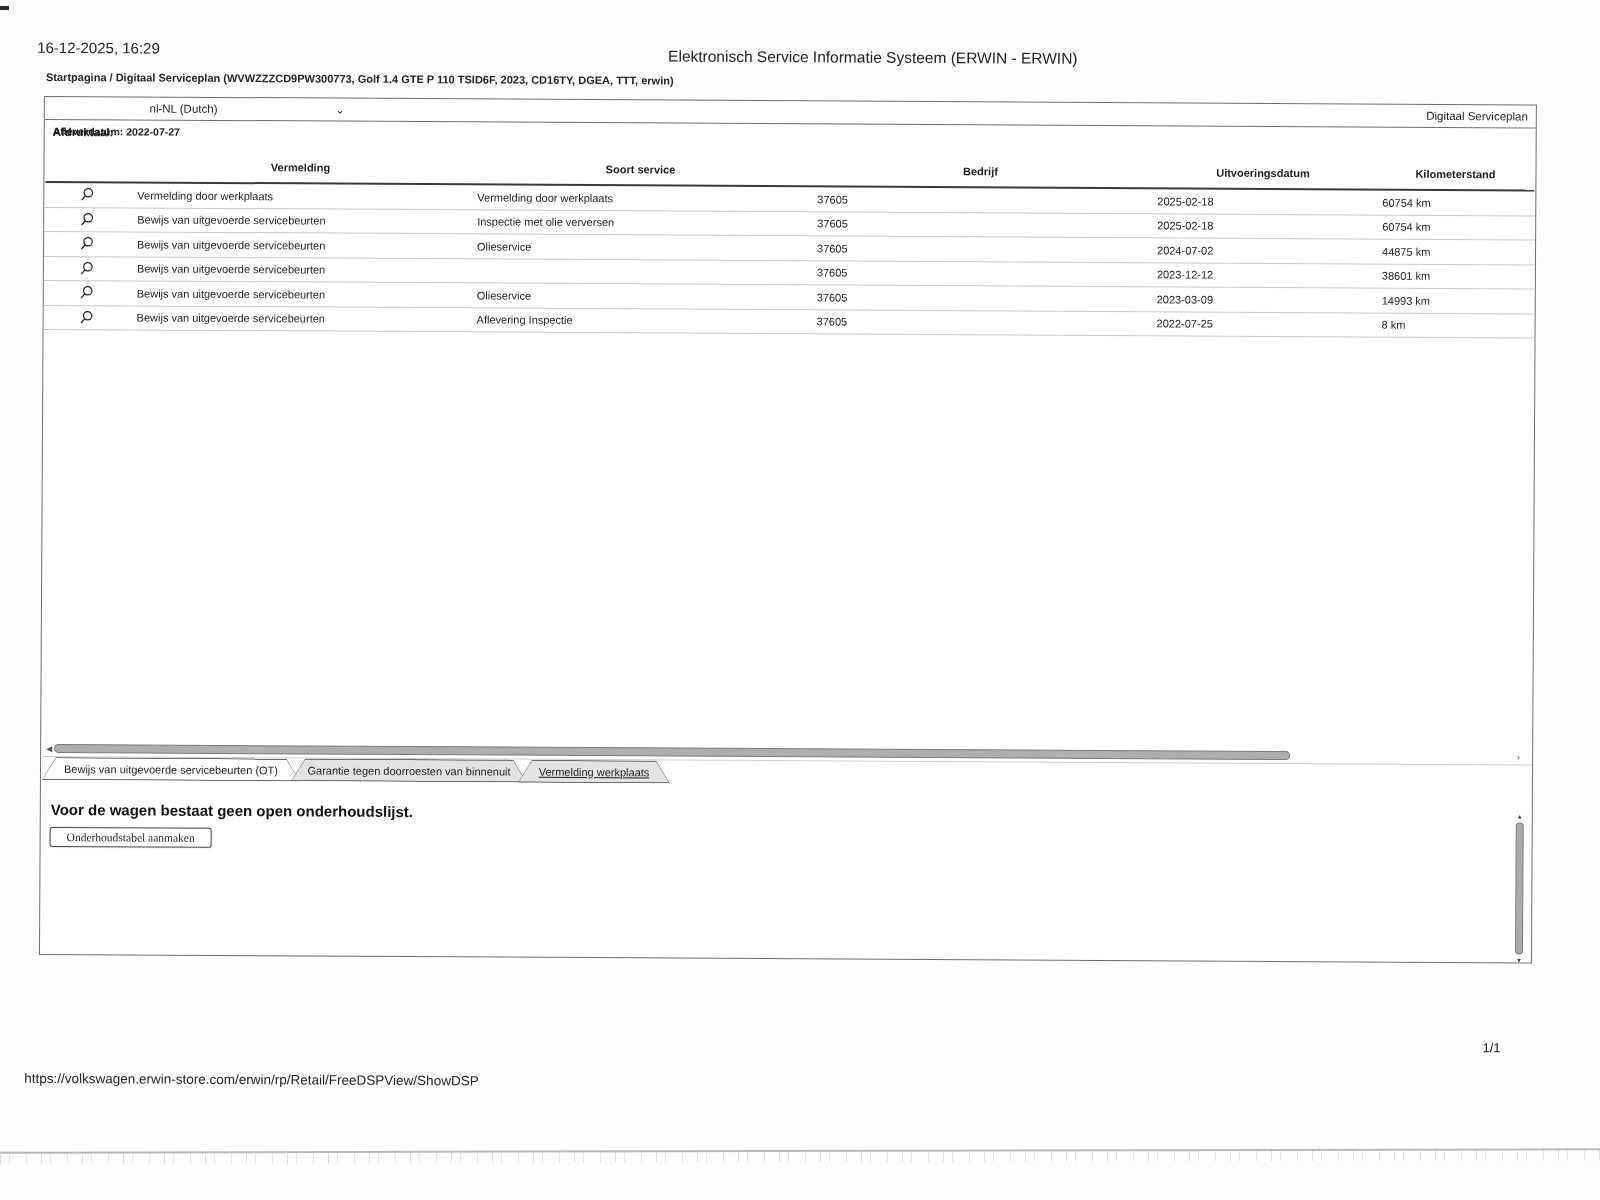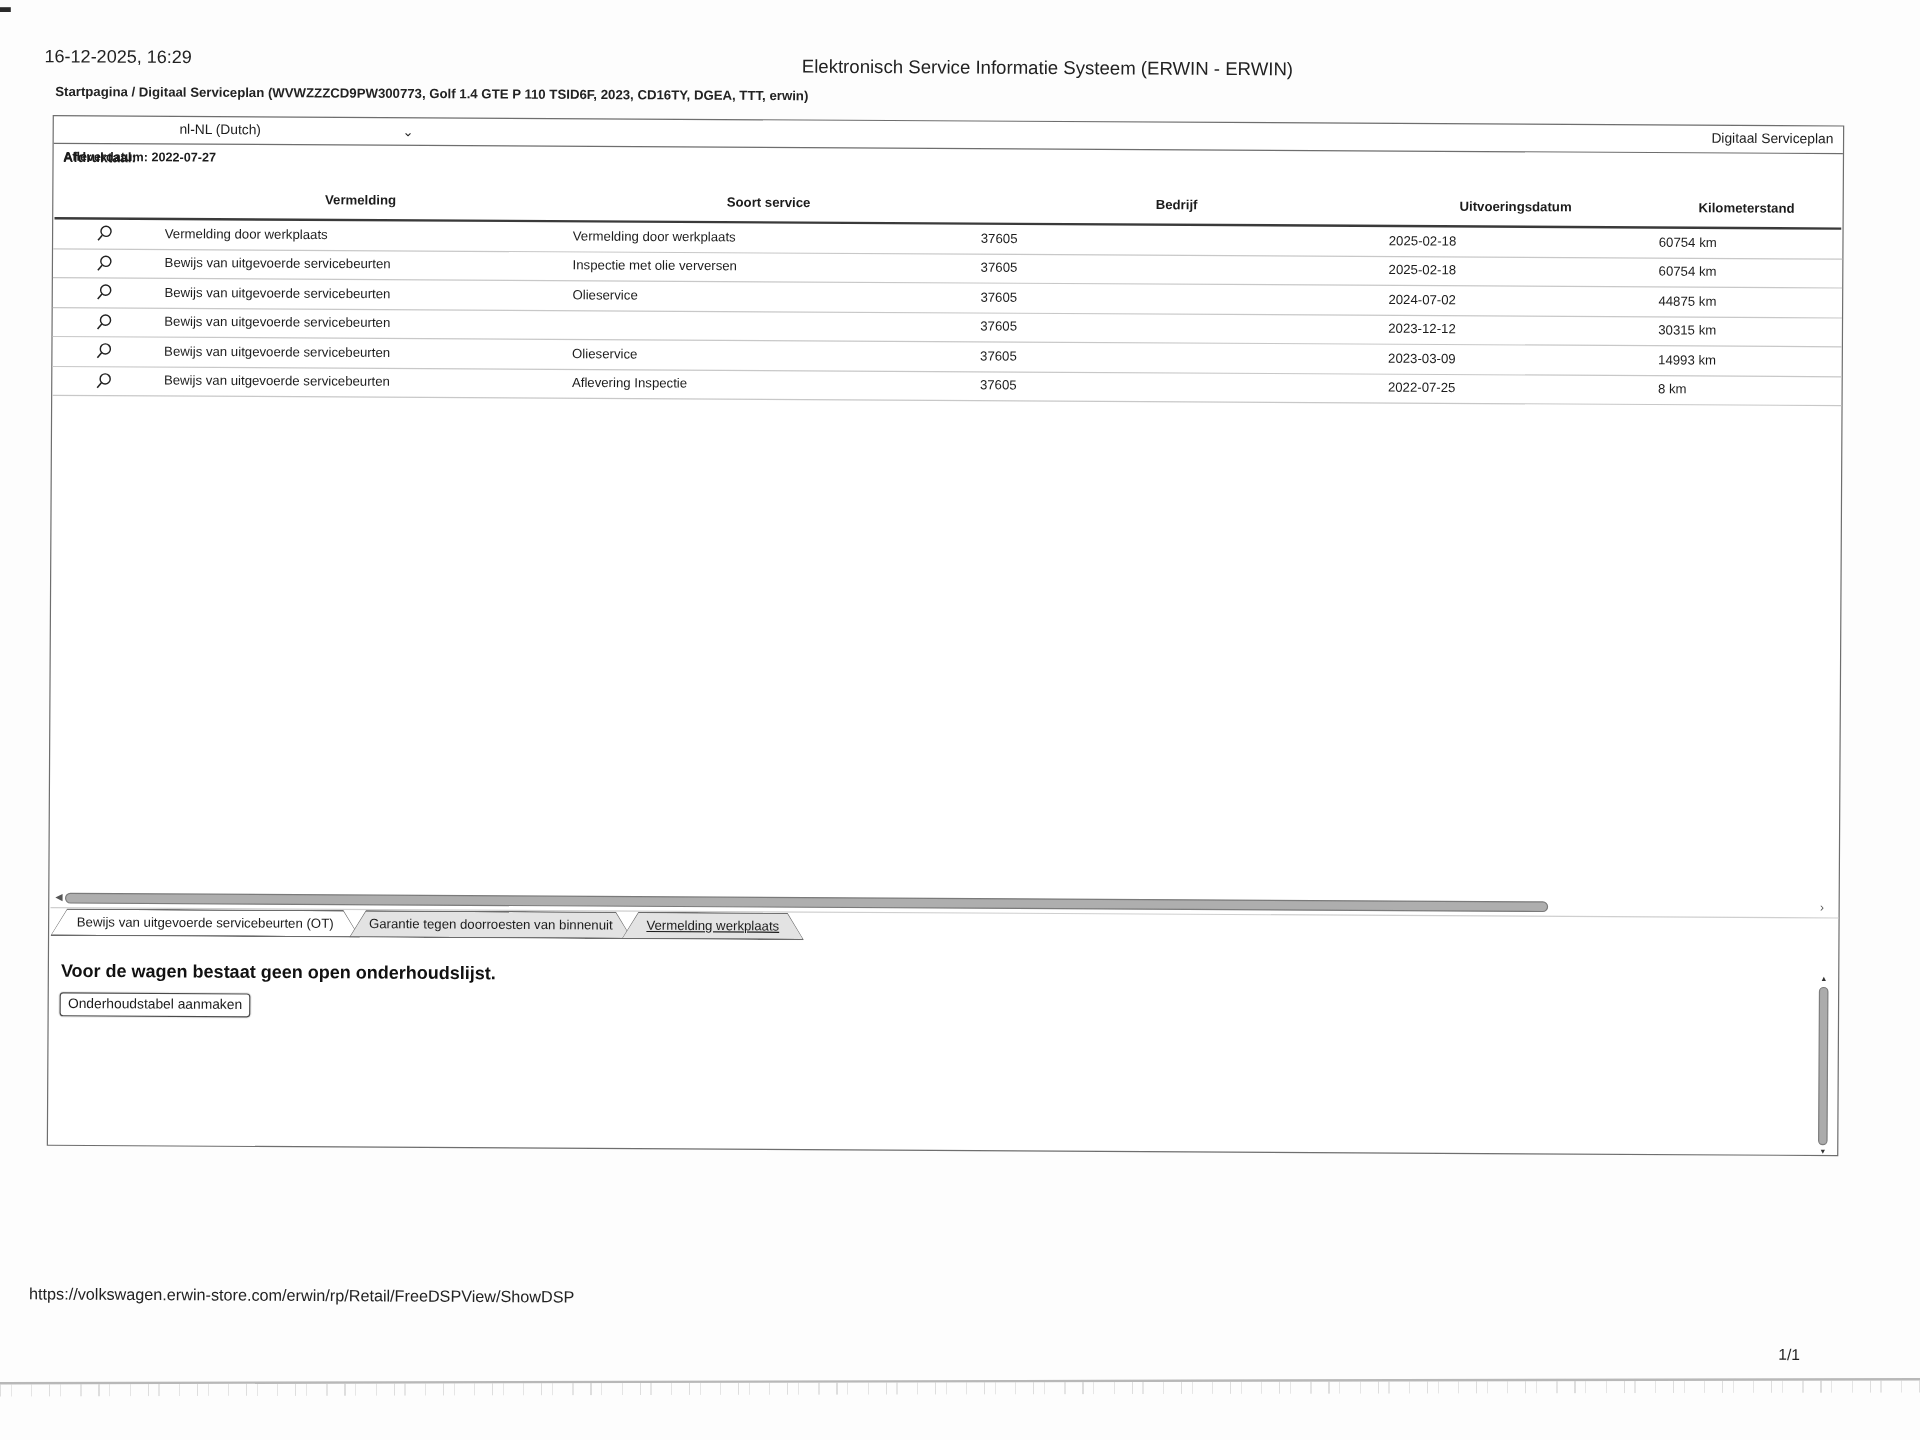--- a/index.html
+++ b/index.html
@@ -74,37 +74,37 @@
     clip-path:polygon(13px 0, calc(100% - 13px) 0, 100% 100%, 0 100%);
   }
   .tab.active .tab-inner { background:#ffffff; }
   .tab:nth-child(1) { width:258px; }
   .tab:nth-child(2) { width:236px; }
   .tab:nth-child(3) { width:152px;text-decoration:underline; }
 
   
   .pane-msg { margin:22px 0 0 10px; font-size:15px; font-weight:bold; color:#111; }
   .pane-btn {
-    margin:9px 0 0 9px; font-size:11.5px; font-family:Liberation Sans, sans-serif; color:#1c1c1c;
-    background:#fff; border:1px solid #4a4a4a; border-radius:3px; padding:3px 6px;
+    margin:9px 0 0 9px; font-size:11.5px; font-family:Liberation Serif, serif; color:#1c1c1c;
+    background:#fff; border:1px solid #4a4a4a; border-radius:3px; padding:3px 16px;
     box-shadow:0 0 0 1px rgba(0,0,0,.08); cursor:pointer;
   }
 
   
   .vscroll {
     position:absolute; right:7px; top:708px; width:10px; height:150px;
     display:flex; flex-direction:column; align-items:center;
   }
   .vs-arrow { font-size:6px; color:#333; line-height:6px; cursor:pointer; }
   .vs-thumb { flex:1; width:8px; margin:3px 0; background:#ababab;
               border:1px solid #7d7d7d; border-radius:4px; cursor:grab; }
 
   
   .footer-url { position:absolute; left:30px; top:1071px; font-size:13.5px; color:#222; }
-  .footer-page { position:absolute; left:1488px; top:1113px; font-size:13px; color:#222; }
+  .footer-page { position:absolute; left:1488px; top:1032px; font-size:13px; color:#222; }
 
   svg.mag { display:block; }
 </style>
 </head>
 <body>
 
 <div class="page">
   <div class="scan">
 
     <div class="datetime">16-12-2025, 16:29</div>
@@ -179,21 +179,21 @@
     <span class="c-icon">
       <svg class="mag" width="14" height="15" viewBox="0 0 14 15">
         <circle cx="8" cy="5.6" r="4.2" fill="none" stroke="#222" stroke-width="1.2"></circle>
         <line x1="4.9" y1="8.9" x2="1.4" y2="13" stroke="#222" stroke-width="1.3"></line>
       </svg>
     </span>
     <span class="cell">Bewijs van uitgevoerde servicebeurten</span>
     <span class="cell"></span>
     <span class="cell">37605</span>
     <span class="cell">2023-12-12</span>
-    <span class="cell">30315 km</span>
+    <span class="cell">38601 km</span>
   </div>
 
   <div class="tgrid trow">
     <span class="c-icon">
       <svg class="mag" width="14" height="15" viewBox="0 0 14 15">
         <circle cx="8" cy="5.6" r="4.2" fill="none" stroke="#222" stroke-width="1.2"></circle>
         <line x1="4.9" y1="8.9" x2="1.4" y2="13" stroke="#222" stroke-width="1.3"></line>
       </svg>
     </span>
     <span class="cell">Bewijs van uitgevoerde servicebeurten</span>

